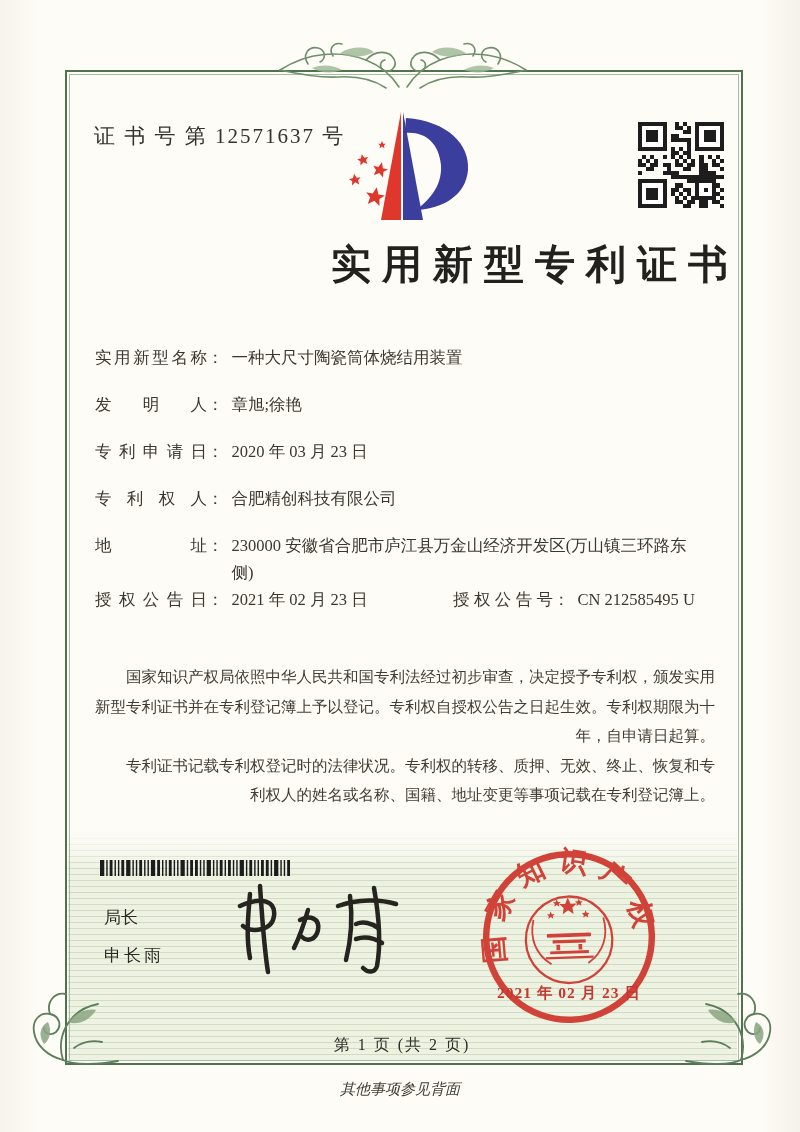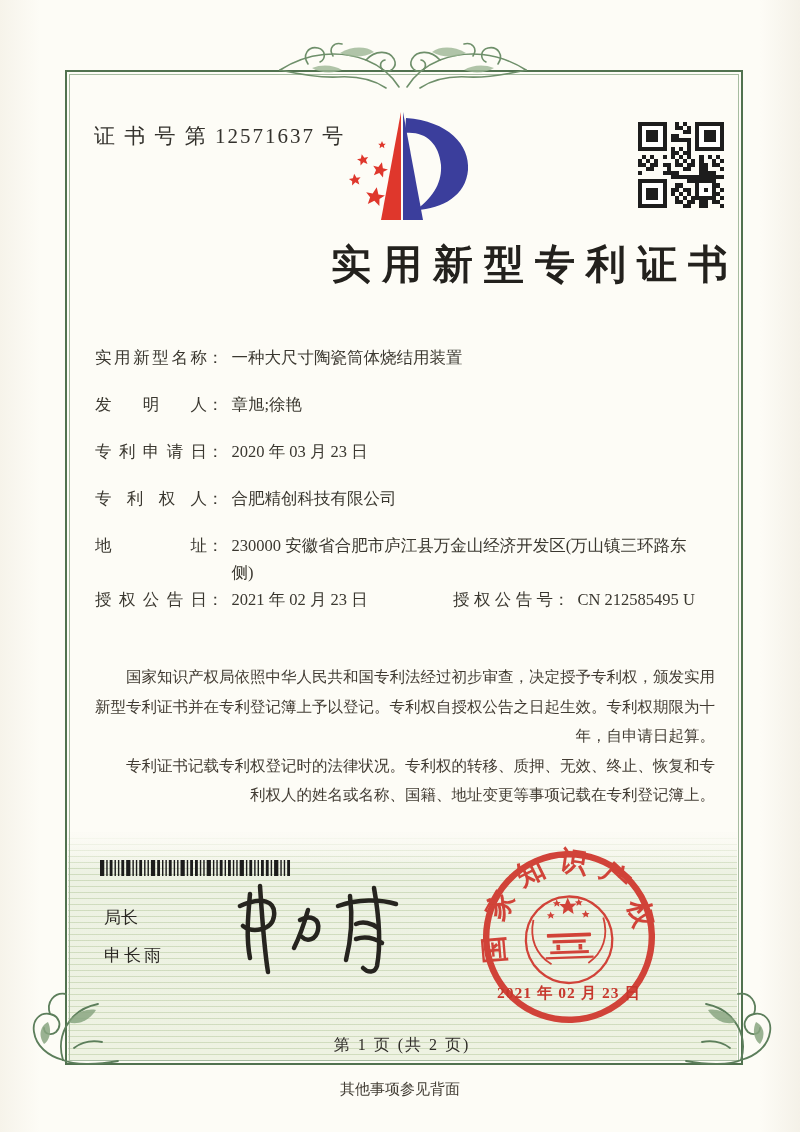--- a/index.html
+++ b/index.html
@@ -41,21 +41,21 @@
   .barcode{left:100px;top:860px;z-index:3;}
   .signer{left:94px;top:906px;z-index:3;font-size:17px;color:#2c2a25;margin-left:10px;}
   .signer .nm{margin-top:15px;letter-spacing:3px;}
   .sig-svg{left:222px;top:876px;z-index:3;}
   .seal-svg{left:477px;top:845px;z-index:3;transform:rotate(-2deg);opacity:.95;}
   .seal-date{left:477px;top:983px;width:184px;text-align:center;color:#c7372d;
     font-size:15.5px;font-weight:bold;letter-spacing:1px;z-index:4;}
   .pfooter{left:65px;top:1035px;width:674px;text-align:center;font-size:16px;
     letter-spacing:2px;color:#2f2d28;z-index:3;}
   .back-note{left:0;top:1080px;width:800px;text-align:center;font-size:15px;
-    color:#413c33;z-index:3;}
+    font-style:italic;color:#413c33;z-index:3;}
   .orn-top{left:278px;top:40px;z-index:3;}
   .orn-bl{left:28px;top:986px;z-index:3;}
   .orn-br{left:684px;top:986px;z-index:3;transform:scaleX(-1);}
 </style>
 </head>
 <body>
 
 <svg width="0" height="0" style="position:absolute">
   <defs>
     <polygon id="star5" points="0,-10 2.94,-3.09 9.51,-3.09 4.76,1.18 5.88,8.09 0,3.82 -5.88,8.09 -4.76,1.18 -9.51,-3.09 -2.94,-3.09"></polygon>

